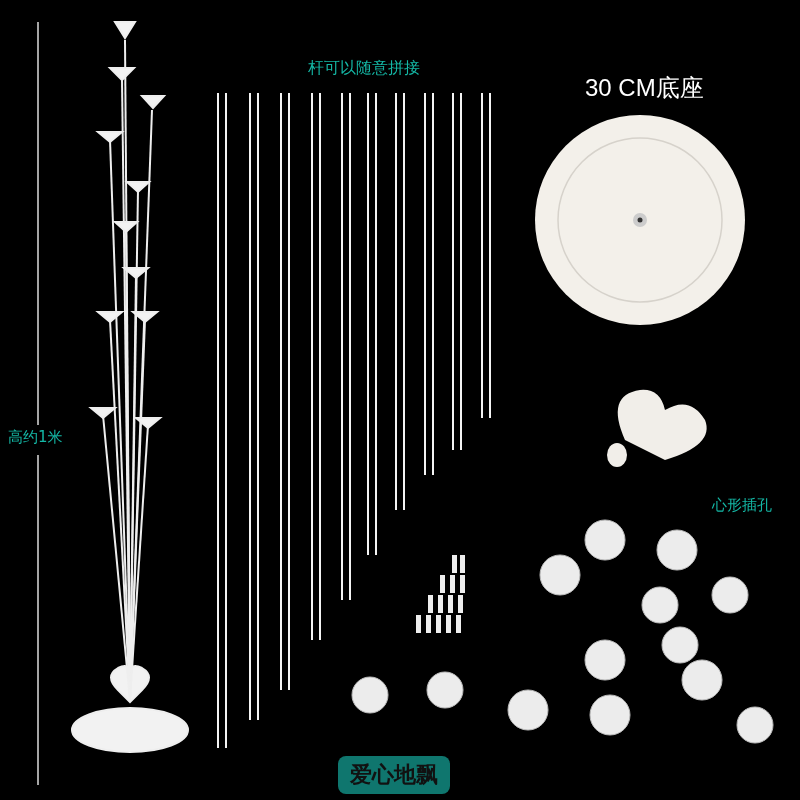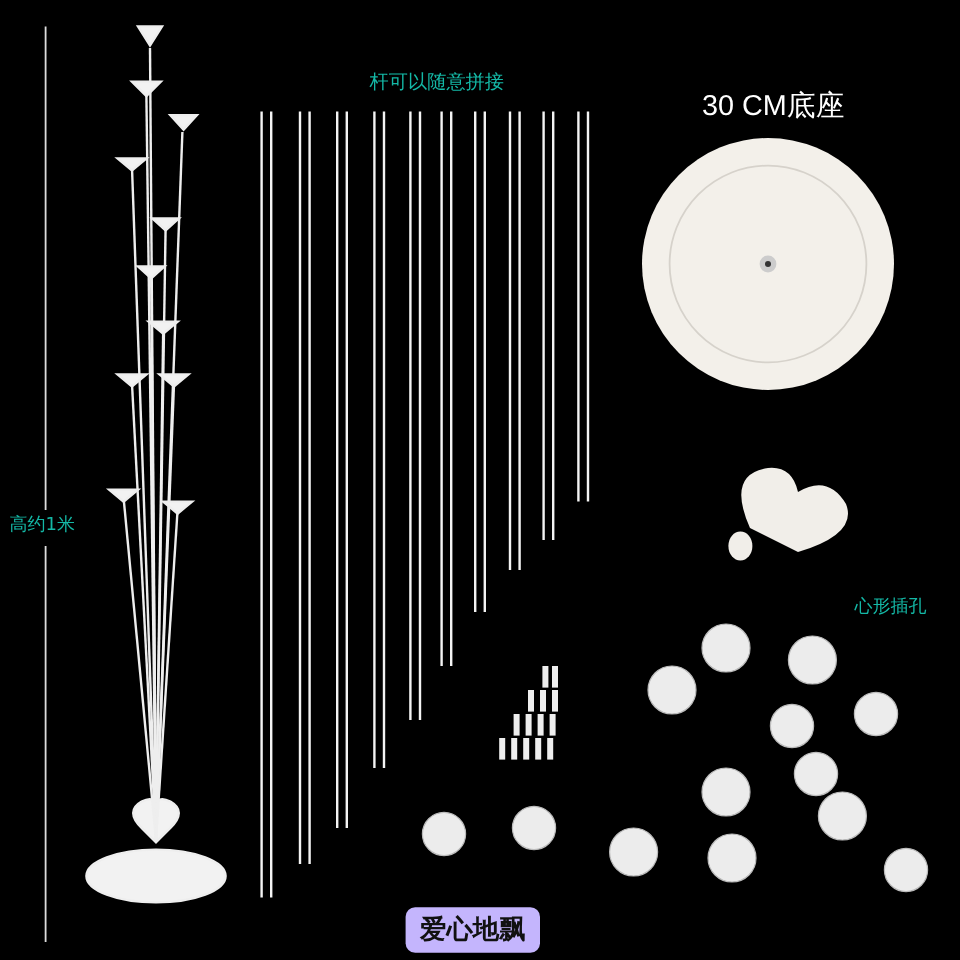--- a/index.html
+++ b/index.html
@@ -1,21 +1,21 @@
 <!DOCTYPE html>
 <html><head>
   <meta charset="utf-8">
   <style>
     html, body { margin:0; padding:0; }
     body { width:800px; height:800px; background:#000; position:relative; overflow:hidden;
            font-family: "DejaVu Sans", sans-serif; color:#fff; }
     .abs { position:absolute; }
     .label { color:#14b8a6; font-size:15px; }
     .title { font-size:24px; font-family:"Liberation Sans", sans-serif; }
-    .pill { background:#c4b5fd; color:#111; border-radius:8px; font-weight:bold; font-size:22px;
+    .pill { background:#0f766e; color:#111; border-radius:8px; font-weight:bold; font-size:22px;
             padding:4px 12px; }
     svg { position:absolute; left:0; top:0; }
   </style>
 </head>
 <body>
 
 <svg width="800" height="800">
 
   <line x1="38" y1="22" x2="38" y2="425" stroke="#ddd" stroke-width="1.5"></line>
   <line x1="38" y1="455" x2="38" y2="785" stroke="#ddd" stroke-width="1.5"></line>

